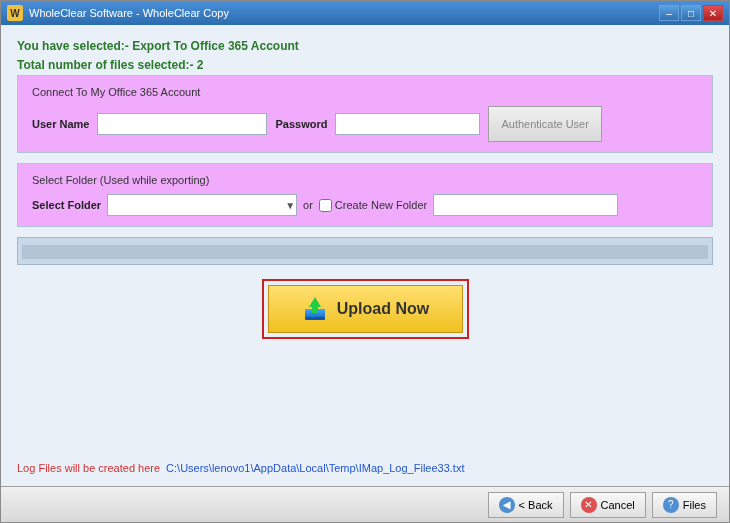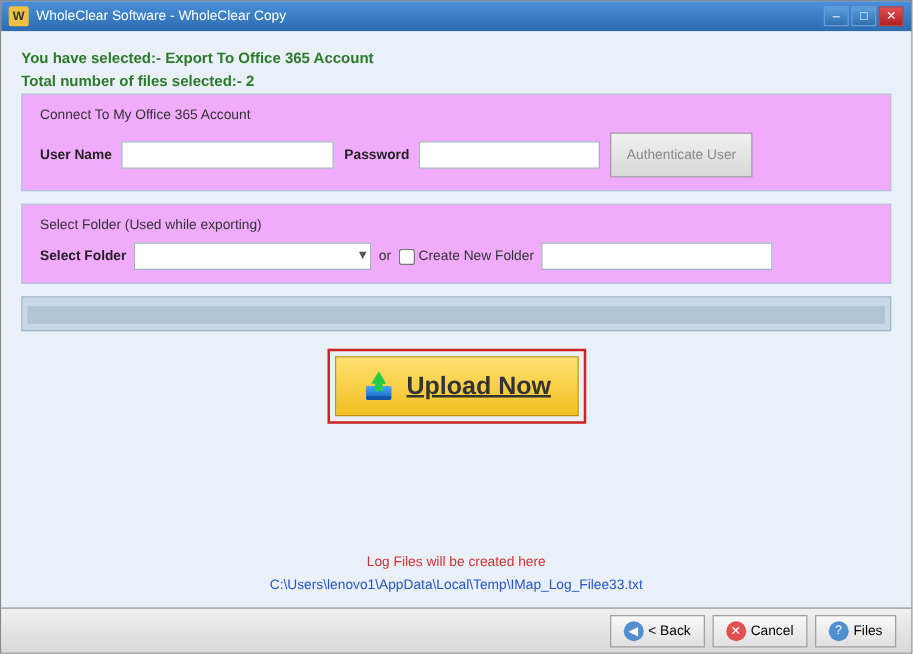--- a/index.html
+++ b/index.html
@@ -210,32 +210,30 @@
     .upload-btn {
       width: 195px;
       height: 48px;
       background: linear-gradient(to bottom, #ffe070, #f0c020);
       border: 1px solid #c09010;
       cursor: pointer;
       display: flex;
       align-items: center;
       justify-content: center;
       gap: 8px;
-      font-size: 20px;
+      font-size: 16px;
       font-weight: bold;
       color: #333;
-      text-decoration: underline;
     }
     .log-section {
       display: flex;
       align-items: center;
       gap: 6px;
       margin-top: auto;
       padding-top: 4px;
-      flex-direction: column;
     }
     .log-label {
       color: #cc3333;
       font-size: 11px;
     }
     .log-link {
       color: #2255cc;
       font-size: 11px;
       cursor: pointer;
     }

